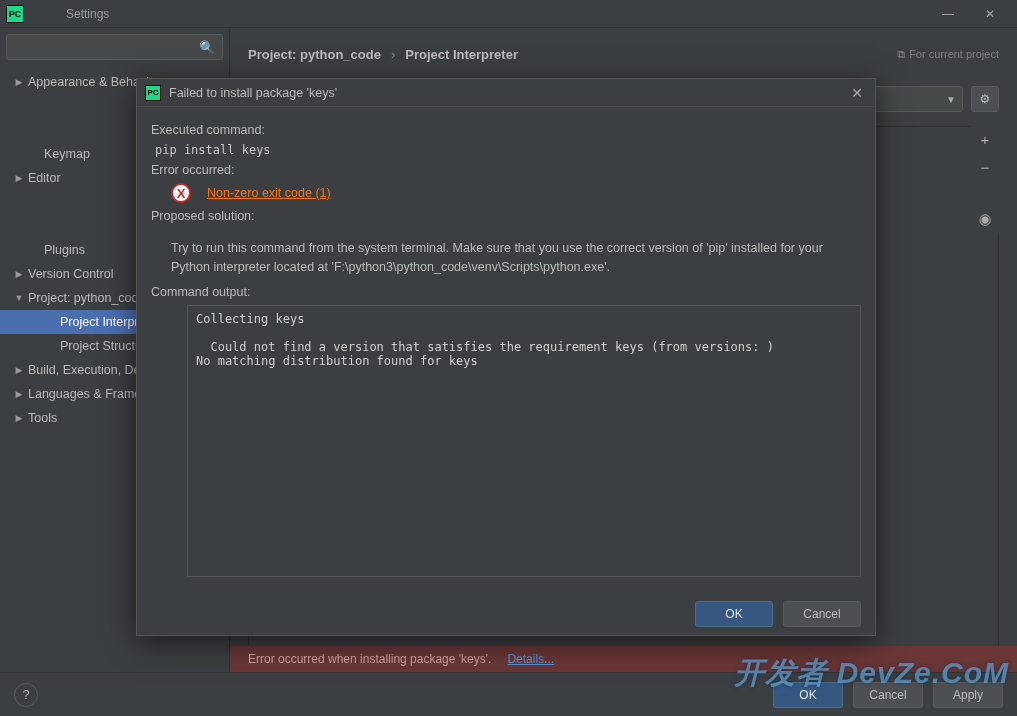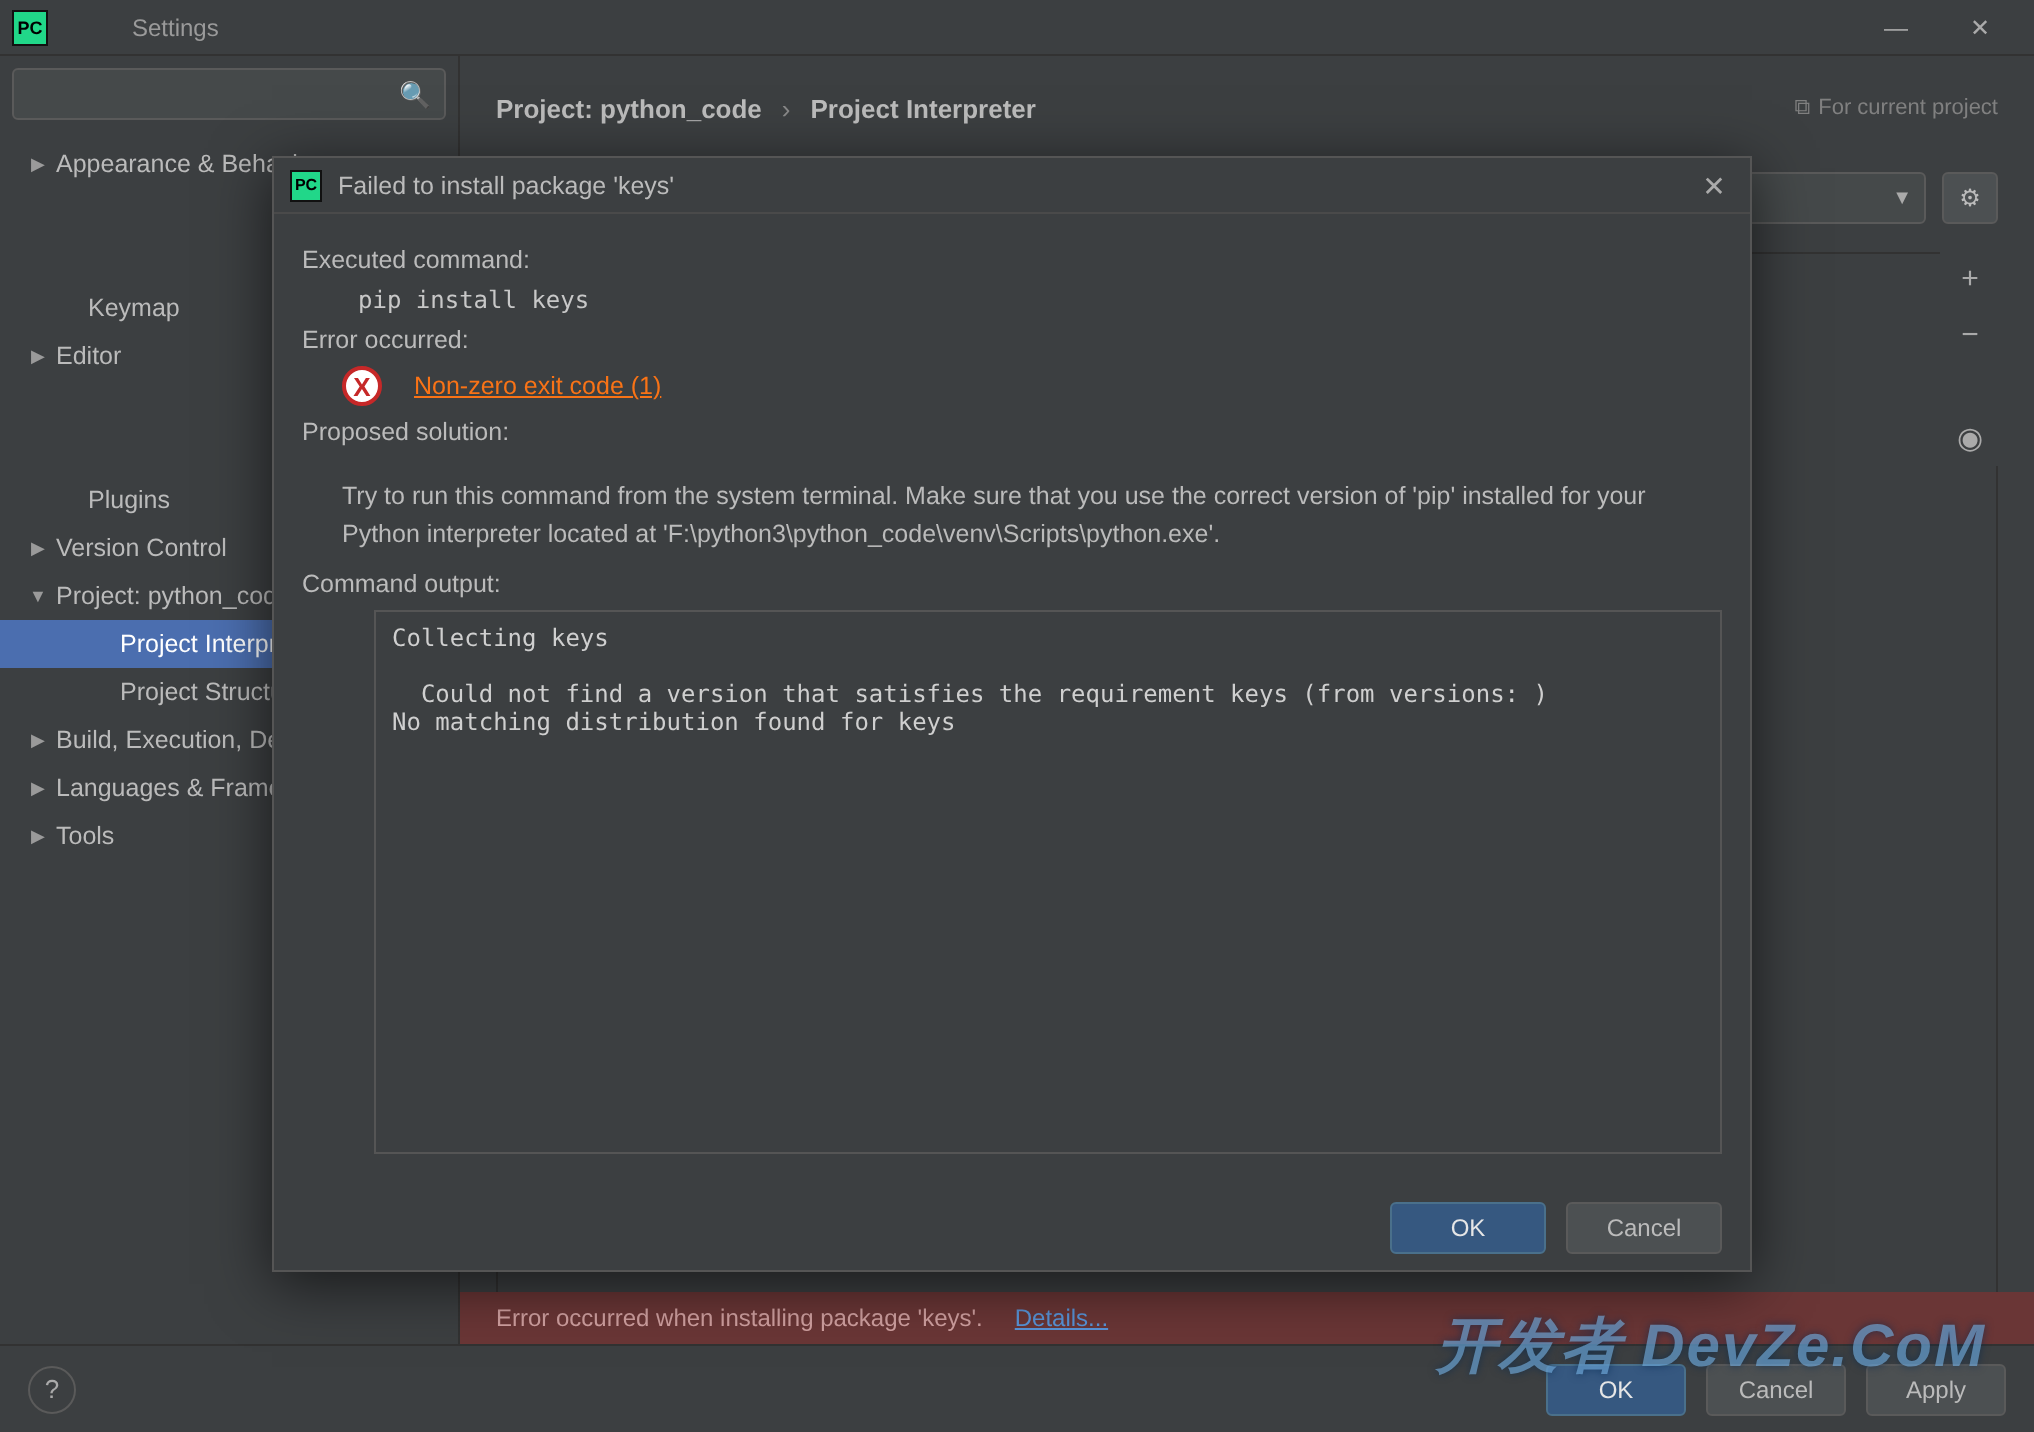--- a/index.html
+++ b/index.html
@@ -271,21 +271,21 @@
     flex: 1;
     padding: 10px 14px 0 14px;
     color: #bbbbbb;
     font-size: 12.5px;
     overflow: hidden;
   }
   .dialog-body .section-label { margin: 6px 0 6px 0; }
   .dialog-body .cmd {
     font-family: Consolas, monospace;
     color: #c8c8c8;
-    margin-left: 28px;
+    margin-left: 4px;
     font-size: 12px;
   }
   .err-row {
     display: flex;
     align-items: center;
     gap: 16px;
     margin: 6px 0 6px 20px;
   }
   .err-icon {
     width: 20px; height: 20px;
@@ -318,21 +318,21 @@
     display: flex;
     align-items: center;
     justify-content: flex-end;
     gap: 10px;
     padding: 0 14px;
   }
 
   
   .watermark {
     position: absolute;
-    right: 24px;
+    right: 8px;
     bottom: 22px;
     color: rgba(120,180,230,0.6);
     font-size: 30px;
     font-weight: bold;
     font-style: italic;
     letter-spacing: 1px;
     pointer-events: none;
     text-shadow: 0 0 4px rgba(0,40,80,0.6);
   }
 </style>

